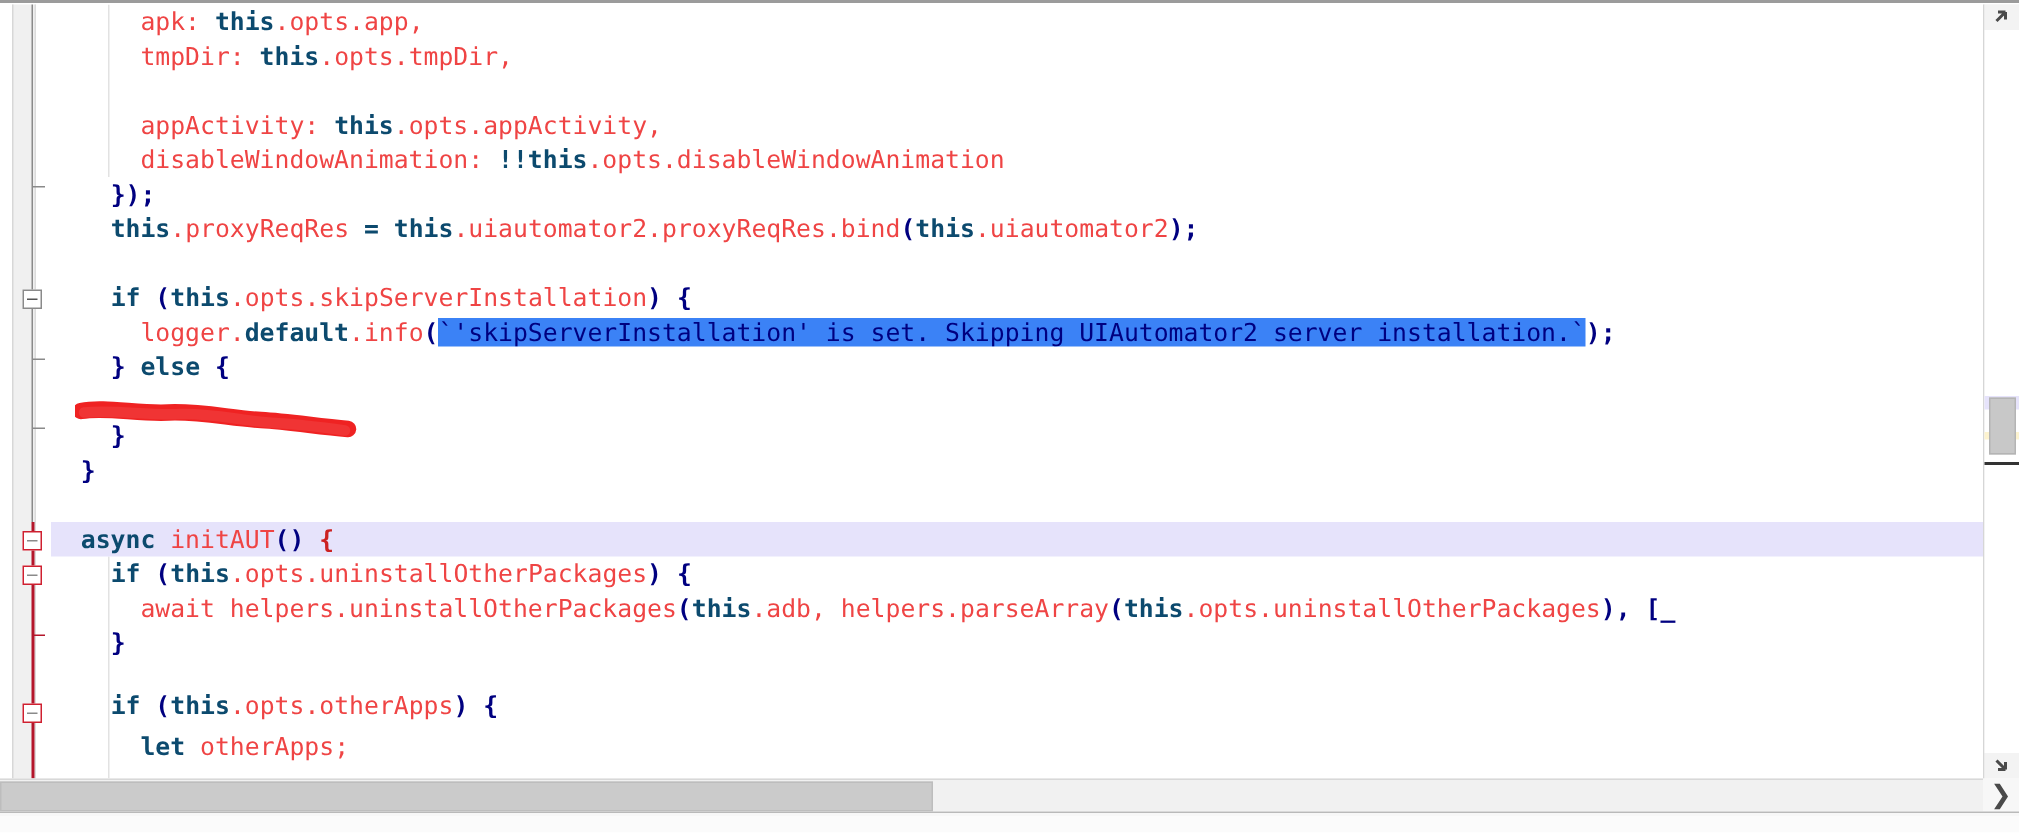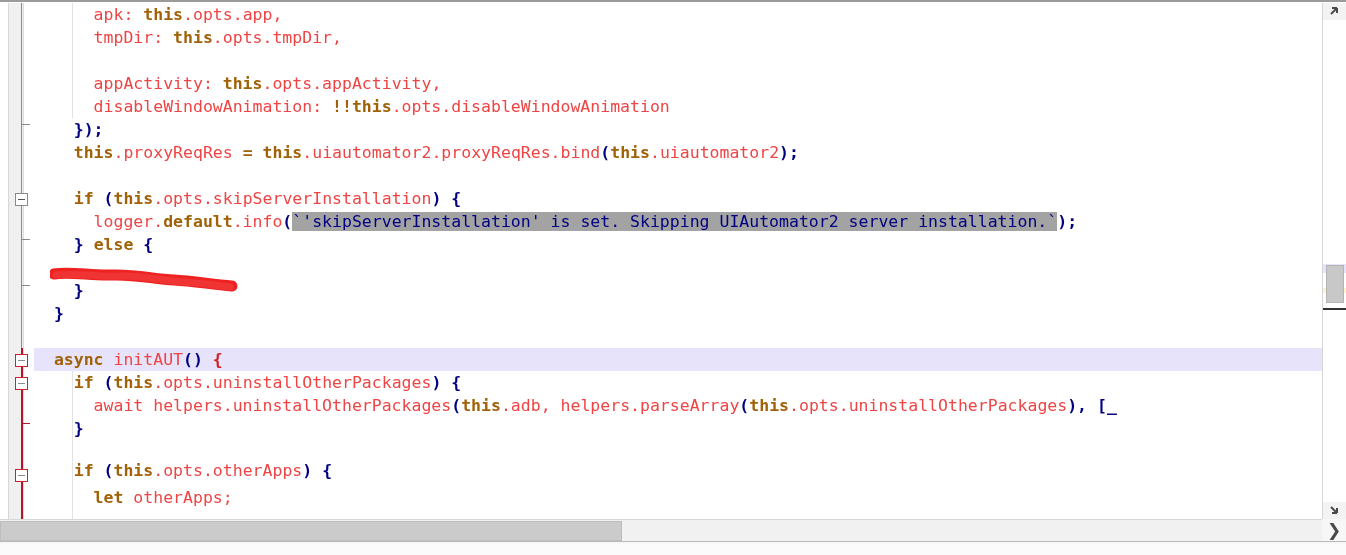--- a/index.html
+++ b/index.html
@@ -119,24 +119,24 @@
     color: #000000;
     letter-spacing: 0px;
   }
   .line-hl {
     position: absolute;
     left: 0;
     width: 1288px;
     height: 23px;
     background: #e6e3fb;
   }
-  .kw     { color: #a16207; font-weight: bold; }
+  .kw     { color: #0c4a6e; font-weight: bold; }
   .plain  { color: #ef4444; }
   .cmt    { color: #3f9f3f; }
-  .str-sel{ color: #000080; background: #a3a3a3; }
+  .str-sel{ color: #000080; background: #3b82f6; }
   .brace-red { color: #cc2222; font-weight: bold; }
   .punct  { color: #000080; font-weight: bold; }
 
   
   .annot {
     position: absolute;
     left: 50px; top: 262px;
     width: 210px; height: 34px;
     pointer-events: none;
   }

